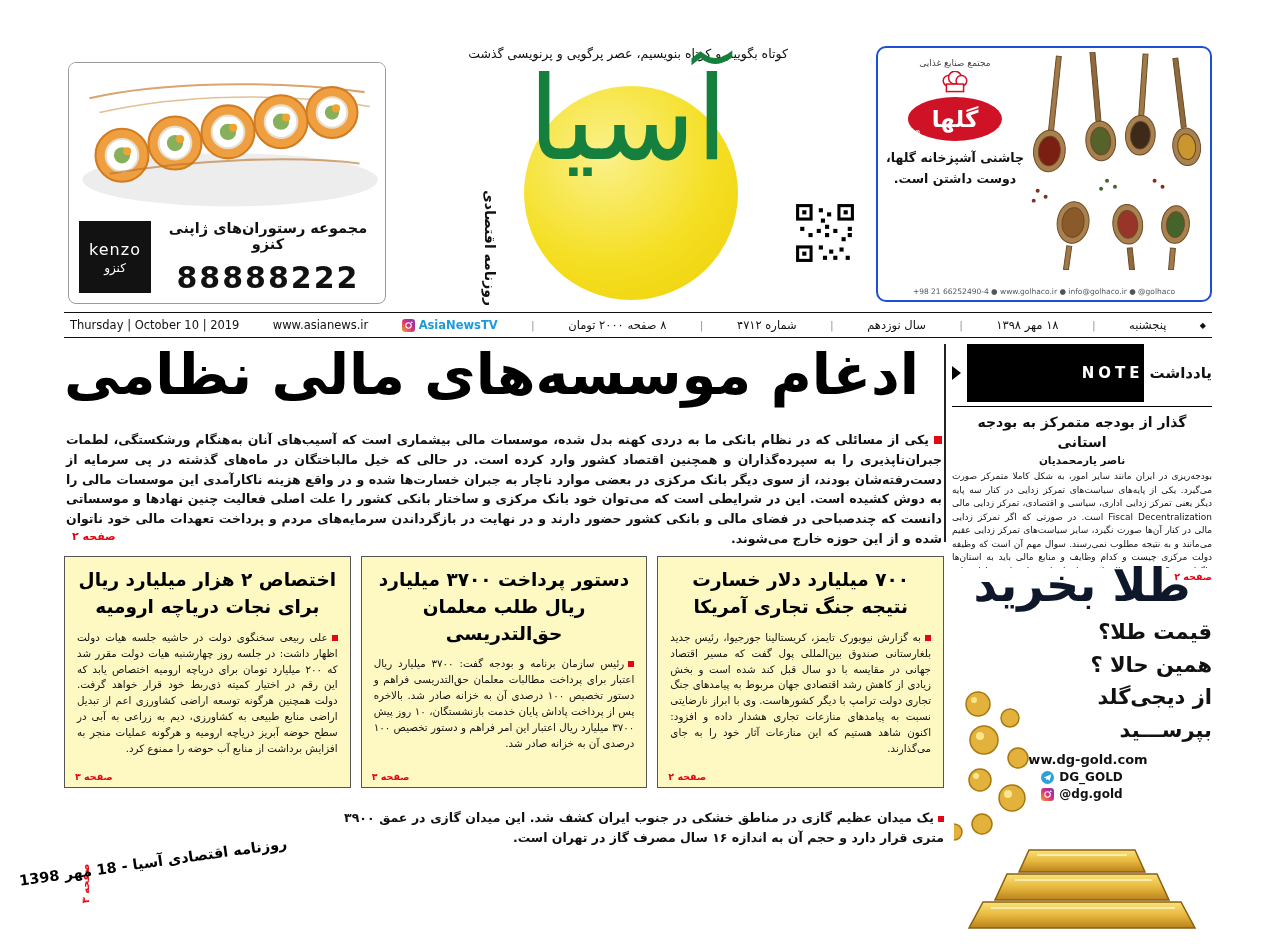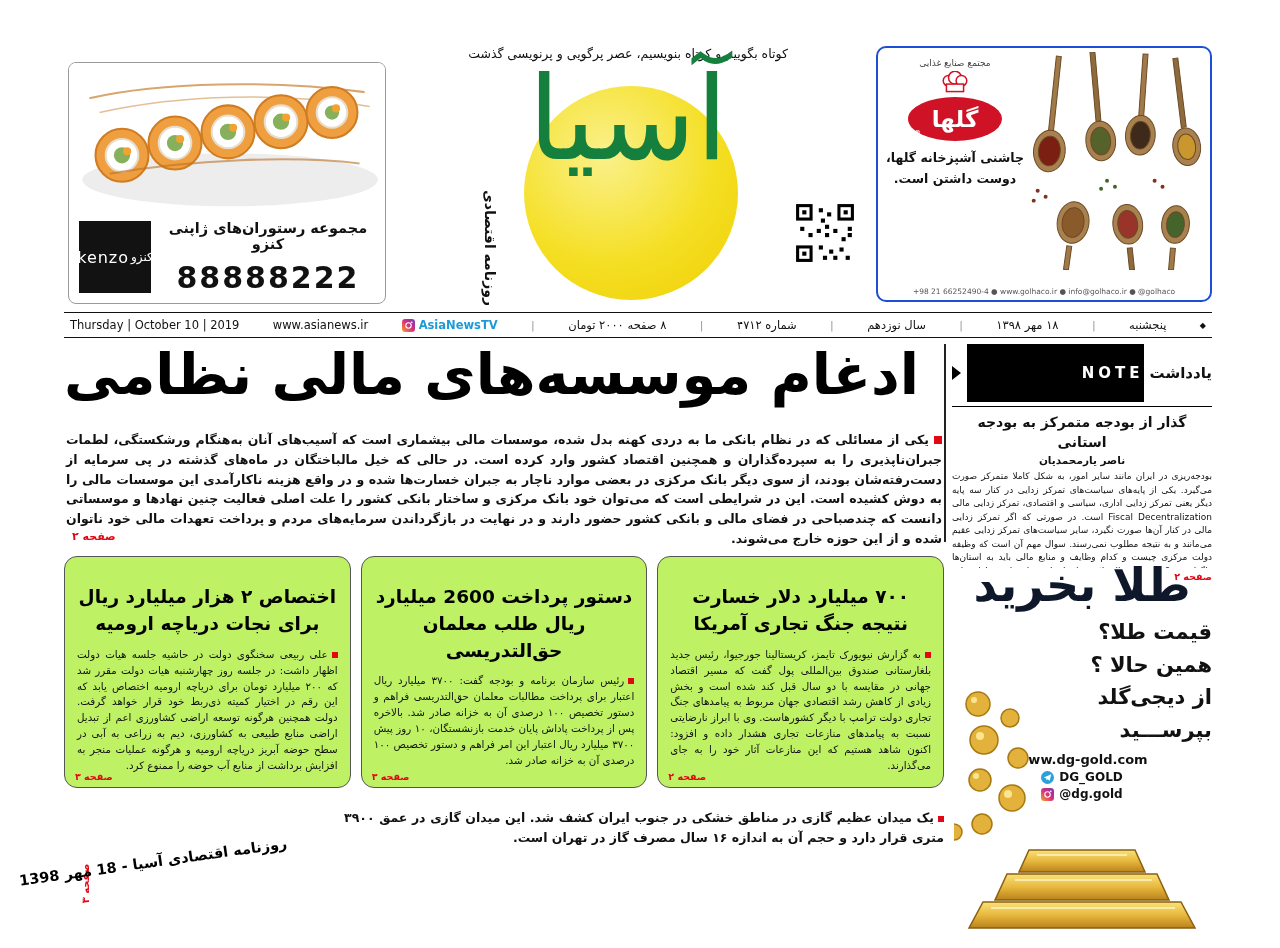--- a/index.html
+++ b/index.html
@@ -4,21 +4,21 @@
 <style>
   * { box-sizing: border-box; margin: 0; padding: 0; }
   body { background:#e9e9e9; font-family:"DejaVu Sans", sans-serif; }
   .page { position:relative; width:1280px; height:948px; background:#fff; margin:0 auto; overflow:hidden; color:#111; }
 
   
   .ad-left { position:absolute; left:68px; top:62px; width:318px; height:242px; border:1.5px solid #9a9a9a; border-radius:8px; overflow:hidden; background:#fff; }
   .sushi-wrap { height:150px; width:100%; }
   .sushi-wrap svg { display:block; width:100%; height:100%; }
   .kenzo-row { display:flex; height:88px; align-items:center; padding:0 10px; gap:10px; }
-  .kenzo-box { width:72px; height:72px; background:#121212; color:#fff; display:flex; align-items:center; justify-content:center; gap:2px; }
+  .kenzo-box { width:72px; height:72px; background:#121212; color:#fff; display:flex; flex-direction:column; align-items:center; justify-content:center; gap:2px; }
   .kenzo-brand-en { font-size:16px; letter-spacing:1px; }
   .kenzo-brand-fa { font-size:12px; }
   .kenzo-texts { flex:1; text-align:center; direction:rtl; }
   .kenzo-title { font-size:14.5px; font-weight:bold; }
   .kenzo-phone { font-size:30px; font-weight:bold; letter-spacing:2px; margin-top:8px; }
 
   
   .masthead { position:absolute; left:398px; top:42px; width:460px; height:262px; }
   .m-tagline { position:absolute; top:4px; left:0; right:0; text-align:center; font-size:12.5px; direction:rtl; }
   .sun { position:absolute; left:126px; top:44px; width:214px; height:214px; border-radius:50%;
@@ -70,21 +70,21 @@
   .note-label-fa { font-size:15px; font-weight:bold; }
   .note-bar { flex:1; background:#000; color:#fff; font-size:15px; letter-spacing:4px; padding:20px 0; font-weight:bold; }
   .note-tri { width:0; height:0; border-top:7px solid transparent; border-bottom:7px solid transparent; border-left:9px solid #000; }
   .note-title { font-size:14px; font-weight:bold; text-align:center; margin:6px 0 2px; line-height:1.4; }
   .note-author { font-size:10.5px; font-weight:bold; text-align:center; margin-bottom:4px; }
   .note-body { font-size:9px; line-height:1.5; text-align:justify; height:98px; overflow:hidden; }
   .note-tag { font-size:9.5px; margin-top:3px; }
 
   
   .boxes { position:absolute; left:64px; top:556px; width:880px; height:232px; display:flex; direction:rtl; gap:10px; }
-  .news-box { flex:1; border:1.2px solid #555; border-radius:13px; padding:27px 12px 18px; position:relative; direction:rtl; background:#bef264; }
+  .news-box { flex:1; border:1.2px solid #555; border-radius:0; padding:10px 12px 18px; position:relative; direction:rtl; background:#fef9c3; }
   .news-box h3 { font-size:18.5px; font-weight:bold; text-align:center; line-height:1.45; margin:0 0 9px; color:#000; }
   .nb-body { font-size:10.3px; text-align:justify; line-height:1.55; }
   .nb-tag { position:absolute; left:10px; bottom:5px; font-size:9.5px; }
 
   
   .gold-ad { position:absolute; left:952px; top:556px; width:260px; height:374px; direction:rtl; }
   .g-line1-wrap { text-align:center; }
   .g-line1 { display:inline-block; font-size:19px; font-weight:bold; letter-spacing:1px; word-spacing:6px;
              background:linear-gradient(transparent 30%, #ffe94d 30%, #ffe94d 88%, transparent 88%); padding:0 5px; }
   .g-line2 { font-size:46px; font-weight:bold; text-align:center; margin-top:2px; color:#0f172a; }
@@ -331,21 +331,21 @@
     <div class="page-tag note-tag">صفحه ۲</div>
   </div>
 
   <div class="boxes">
     <div class="news-box">
       <h3>۷۰۰ میلیارد دلار خسارت نتیجه جنگ تجاری آمریکا</h3>
       <p class="nb-body"><span class="rsq-sm"></span><span>به گزارش نیویورک تایمز، کریستالینا جورجیوا، رئیس جدید بلغارستانی صندوق بین‌المللی پول گفت که مسیر اقتصاد جهانی در مقایسه با دو سال قبل کند شده است و بخش زیادی از کاهش رشد اقتصادی جهان مربوط به پیامدهای جنگ تجاری دولت ترامپ با دیگر کشورهاست. وی با ابراز نارضایتی نسبت به پیامدهای منازعات تجاری هشدار داده و افزود: اکنون شاهد هستیم که این منازعات آثار خود را به جای می‌گذارند.</span></p>
       <span class="page-tag nb-tag">صفحه ۲</span>
     </div>
     <div class="news-box">
-      <h3>دستور پرداخت 2600 میلیارد ریال طلب معلمان حق‌التدریسی</h3>
+      <h3>دستور پرداخت ۳۷۰۰ میلیارد ریال طلب معلمان حق‌التدریسی</h3>
       <p class="nb-body"><span class="rsq-sm"></span><span>رئیس سازمان برنامه و بودجه گفت: ۳۷۰۰ میلیارد ریال اعتبار برای پرداخت مطالبات معلمان حق‌التدریسی فراهم و دستور تخصیص ۱۰۰ درصدی آن به خزانه صادر شد. بالاخره پس از پرداخت پاداش پایان خدمت بازنشستگان، ۱۰ روز پیش ۳۷۰۰ میلیارد ریال اعتبار این امر فراهم و دستور تخصیص ۱۰۰ درصدی آن به خزانه صادر شد.</span></p>
       <span class="page-tag nb-tag">صفحه ۳</span>
     </div>
     <div class="news-box">
       <h3>اختصاص ۲ هزار میلیارد ریال برای نجات دریاچه ارومیه</h3>
       <p class="nb-body"><span class="rsq-sm"></span><span>علی ربیعی سخنگوی دولت در حاشیه جلسه هیات دولت اظهار داشت: در جلسه روز چهارشنبه هیات دولت مقرر شد که ۲۰۰ میلیارد تومان برای دریاچه ارومیه اختصاص یابد که این رقم در اختیار کمیته ذی‌ربط خود قرار خواهد گرفت. دولت همچنین هرگونه توسعه اراضی کشاورزی اعم از تبدیل اراضی منابع طبیعی به کشاورزی، دیم به زراعی به آبی در سطح حوضه آبریز دریاچه ارومیه و هرگونه عملیات منجر به افزایش برداشت از منابع آب حوضه را ممنوع کرد.</span></p>
       <span class="page-tag nb-tag">صفحه ۳</span>
     </div>
   </div>
 

